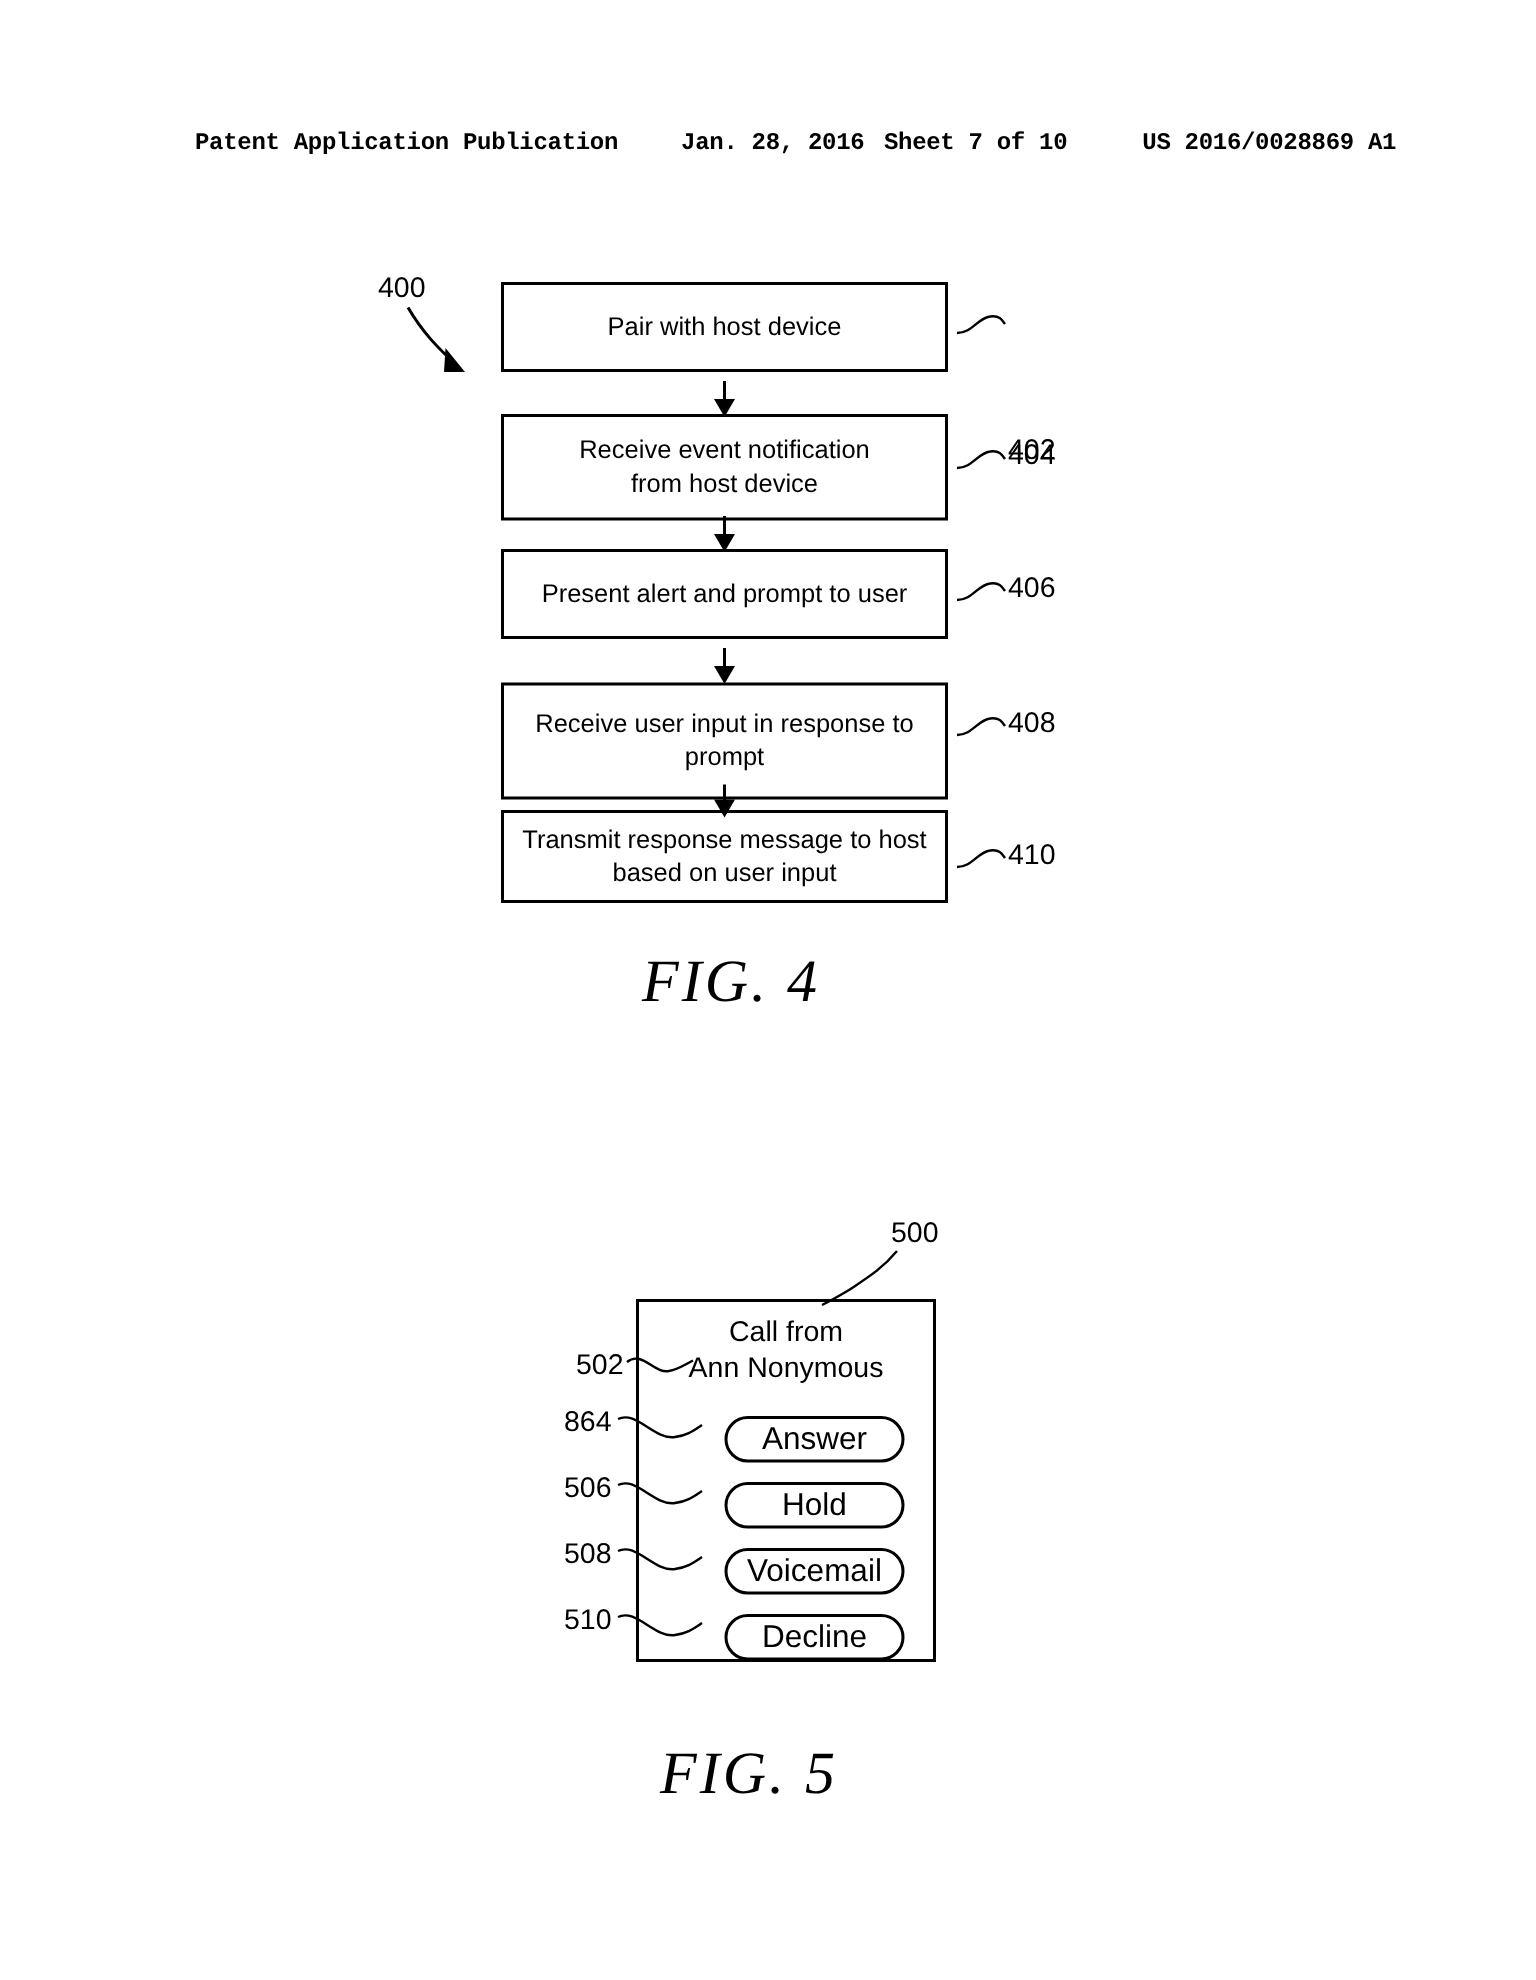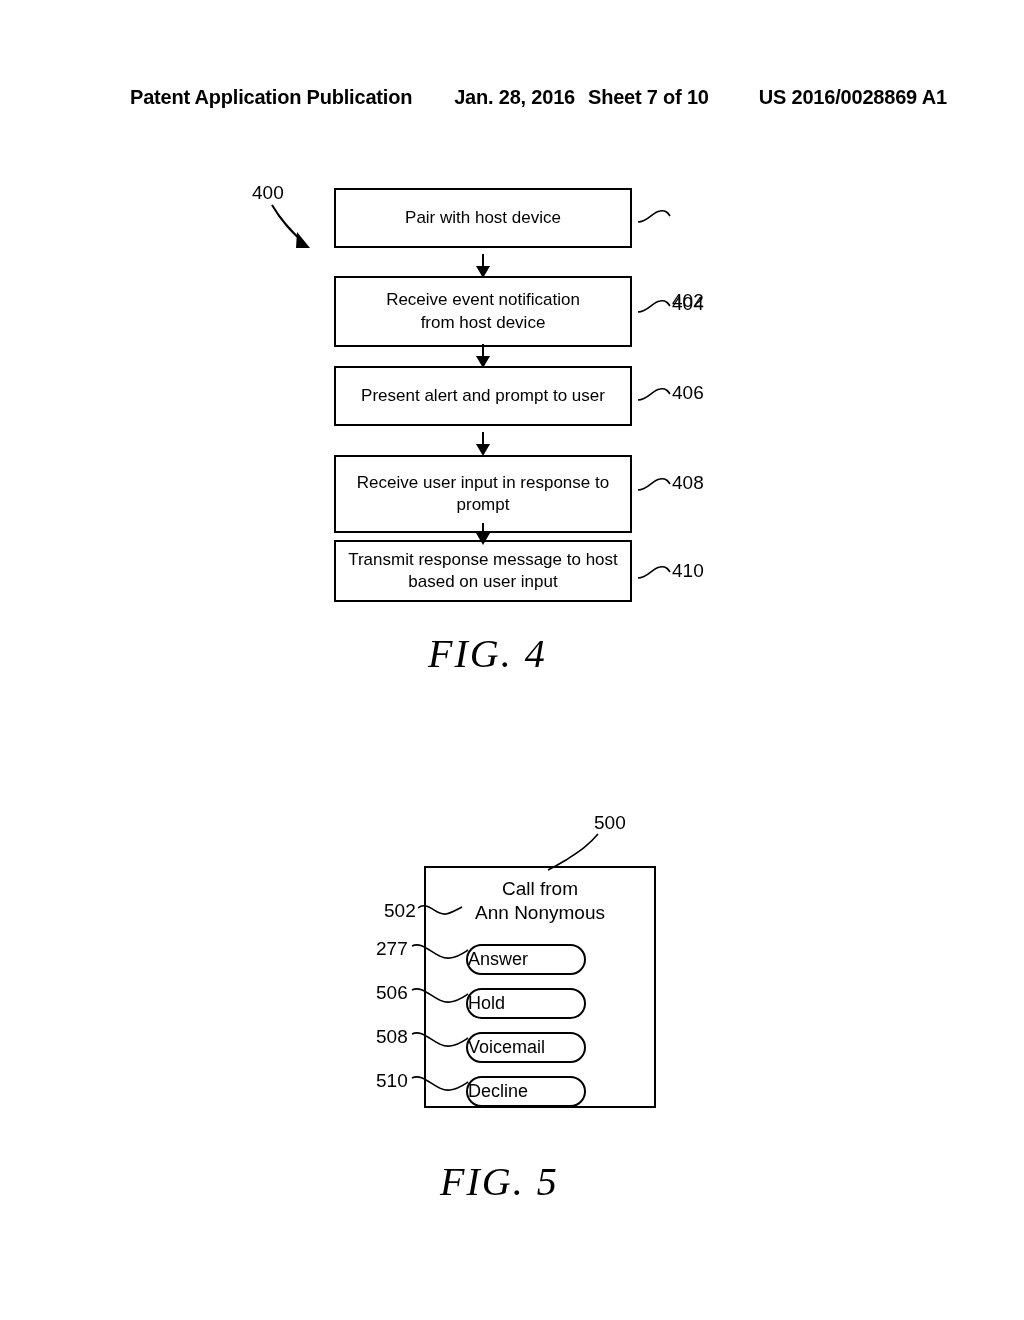--- a/index.html
+++ b/index.html
@@ -18,23 +18,23 @@
 
   
   #page-header {
     position: absolute;
     left: 130px;
     top: 86px;
     width: 764px;
     height: 26px;
     display: flex;
     align-items: baseline;
-    font-family: Liberation Sans, sans-serif;
+    font-family: Liberation Mono, monospace;
     font-weight: bold;
-    font-size: 20px;
+    font-size: 16px;
     letter-spacing: -0.2px;
     white-space: nowrap;
   }
   #page-header .h-pub   { }
   #page-header .h-date  { margin-left: 42px; }
   #page-header .h-sheet { margin-left: 13px; }
   #page-header .h-pat   { margin-left: 50px; }
 
   
   .fig-svg {
@@ -89,48 +89,49 @@
     font-size: 40px;
     letter-spacing: 2px;
     white-space: nowrap;
   }
 
   
   #notif-panel {
     position: absolute;
     left: 424px;
     top: 866px;
-    width: 232px;
+    width: 200px;
     height: 242px;
     box-sizing: border-box;
     border: 2px solid #000000;
     background: #ffffff;
     padding-left: 24px;
   }
   #notif-title {
     position: absolute;
     left: 0;
     top: 9px;
     width: 100%;
     text-align: center;
     font-size: 19px;
     line-height: 1.28;
   }
   .pill-btn {
     position: absolute;
-    left: 40px;
+    left: 57px;
     width: 120px;
     height: 31px;
     box-sizing: border-box;
     border: 2px solid #000000;
     border-radius: 16px;
     background: #ffffff;
     display: flex;
     align-items: center;
-    font-size: 18px;
+    justify-content: center;
+    font-size: 21px;
     white-space: nowrap;
   }
   .pill-btn::after {
     content: "";
     position: absolute;
     left: 4px;
     top: 4px;
     right: -4px;
     bottom: -4px;
     border-radius: 16px;
@@ -199,21 +200,21 @@
     </div>
     <div class="pill-btn" id="pill-voicemail">
       <span>Voicemail</span>
     </div>
     <div class="pill-btn" id="pill-decline">
       <span>Decline</span>
     </div>
   </div>
 
   <div class="ref-num" style="left:384px; top:900px;">502</div>
-  <div class="ref-num" style="left:376px; top:938px;">277</div>
+  <div class="ref-num" style="left:376px; top:938px;">864</div>
   <div class="ref-num" style="left:376px; top:982px;">506</div>
   <div class="ref-num" style="left:376px; top:1026px;">508</div>
   <div class="ref-num" style="left:376px; top:1070px;">510</div>
 
   <div class="fig-caption" style="left:440px; top:1158px;">FIG. 5</div>
 </div>
 
 <svg class="fig-svg" viewBox="0 0 1024 1320">
   <g stroke="#000000" fill="none" stroke-width="2">
 

